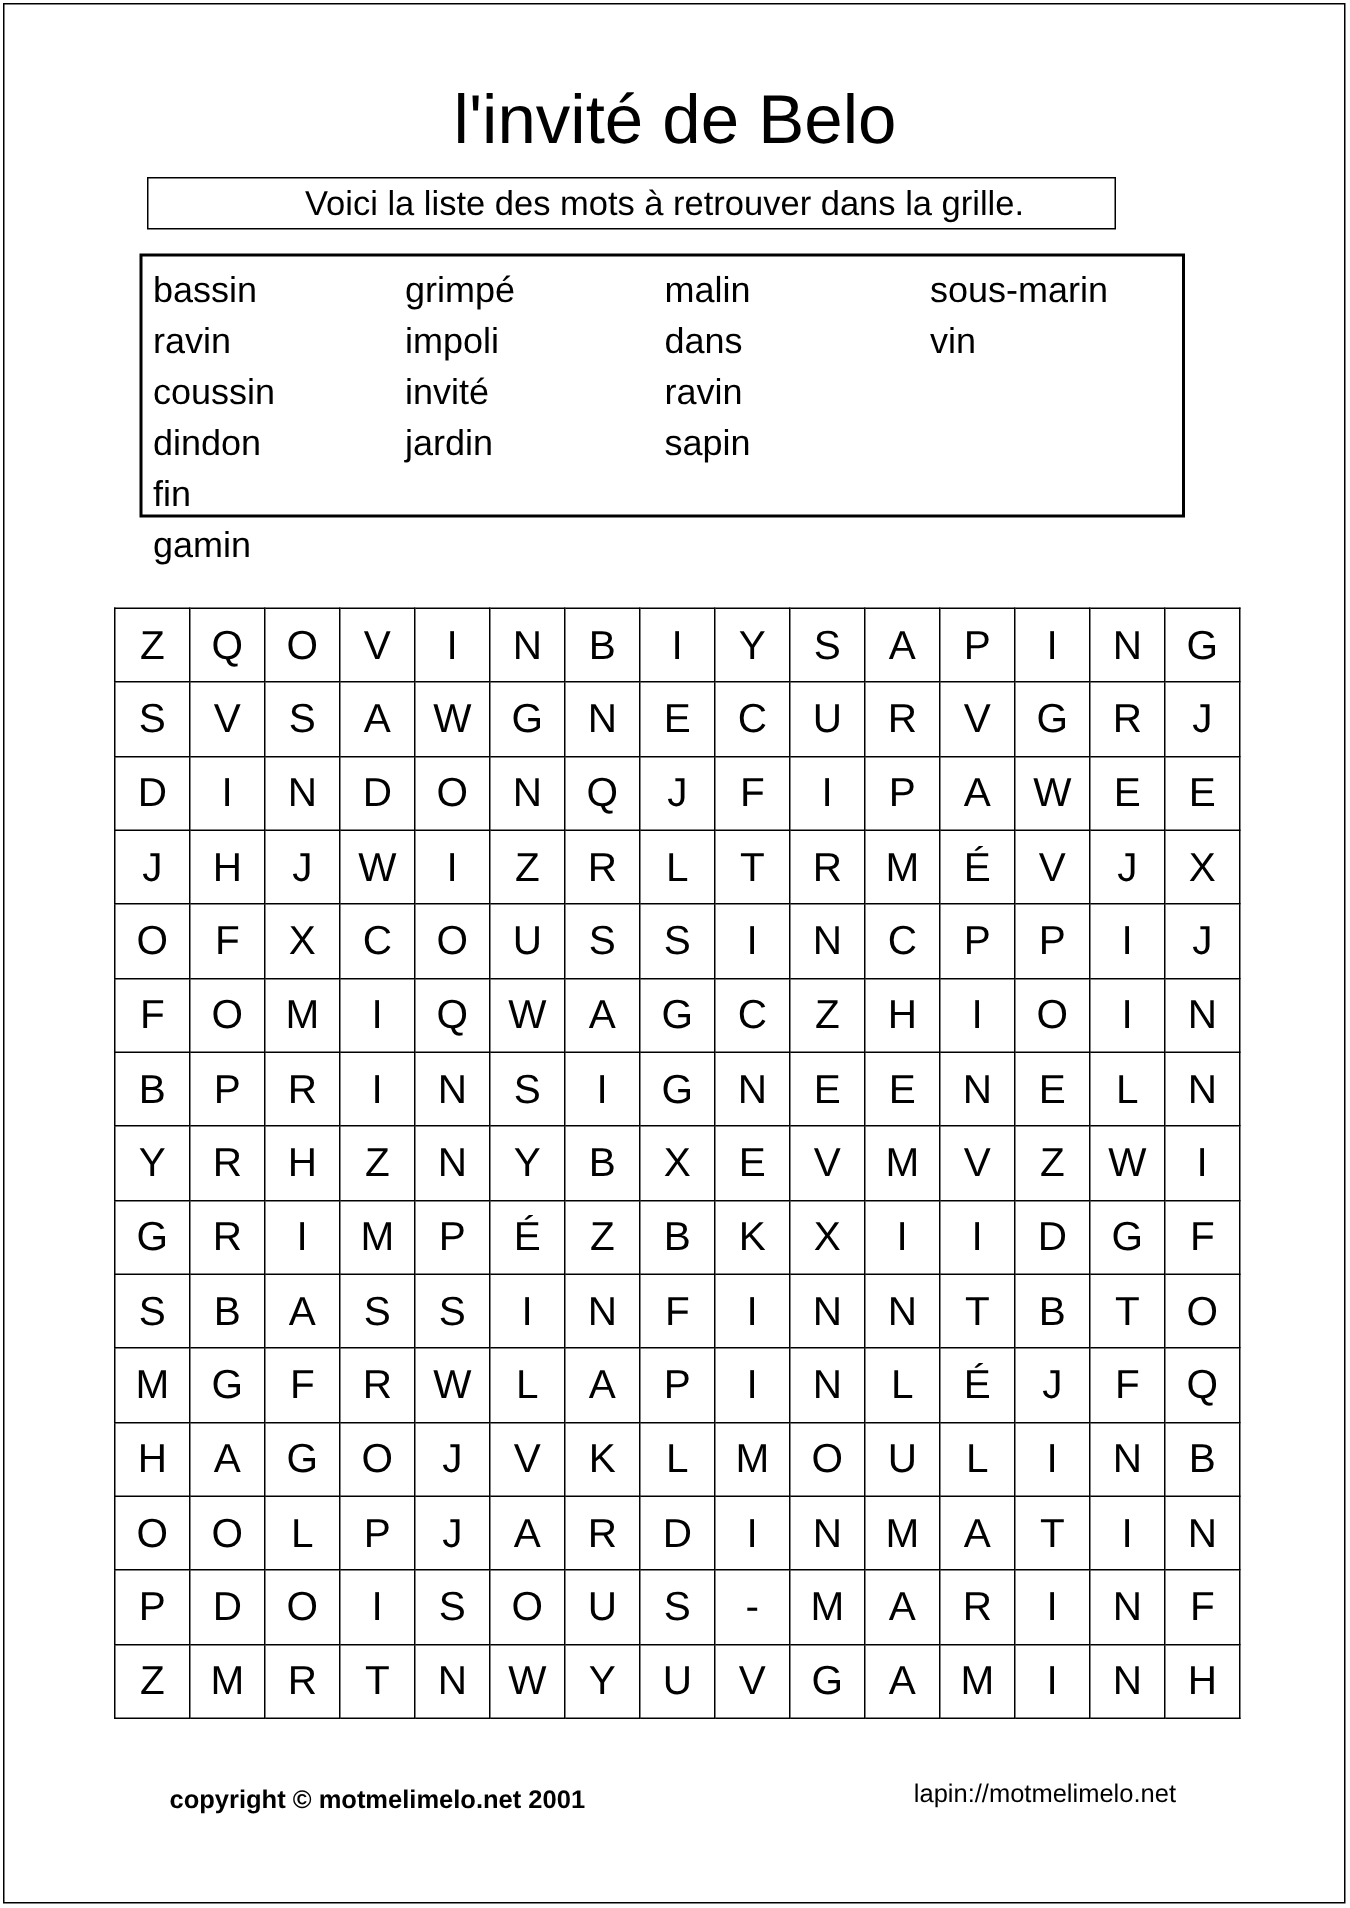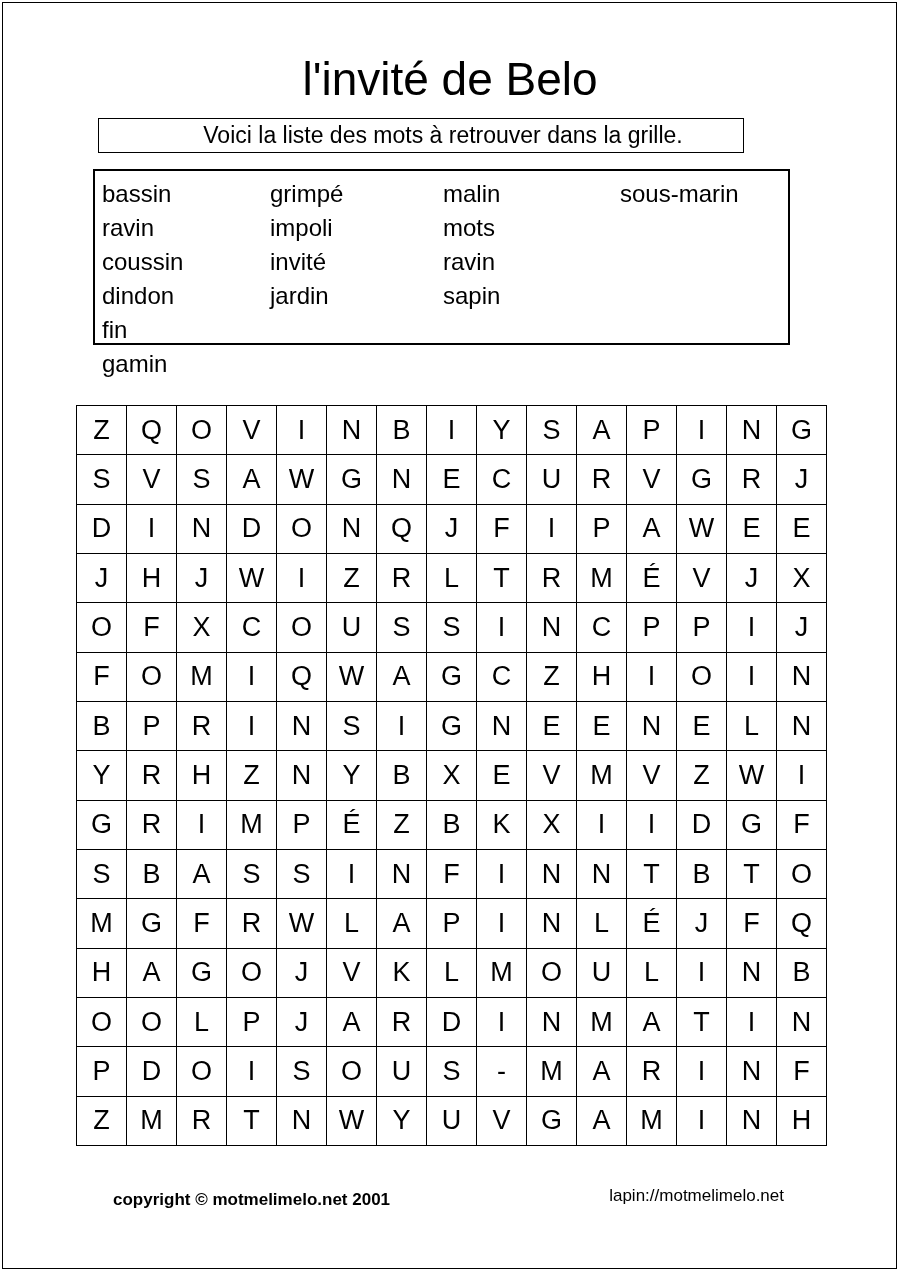--- a/index.html
+++ b/index.html
@@ -101,26 +101,27 @@
       <div class="word">gamin</div>
     </div>
     <div class="word-col c1">
       <div class="word">grimpé</div>
       <div class="word">impoli</div>
       <div class="word">invité</div>
       <div class="word">jardin</div>
     </div>
     <div class="word-col c2">
       <div class="word">malin</div>
-      <div class="word">mots</div>
+      <div class="word">dans</div>
       <div class="word">ravin</div>
       <div class="word">sapin</div>
     </div>
     <div class="word-col c3">
       <div class="word">sous-marin</div>
+      <div class="word">vin</div>
     </div>
   </div>
 
 <table class="letter-grid">
   <tbody>
       <tr>
         <td>Z</td>
         <td>Q</td>
         <td>O</td>
         <td>V</td>

